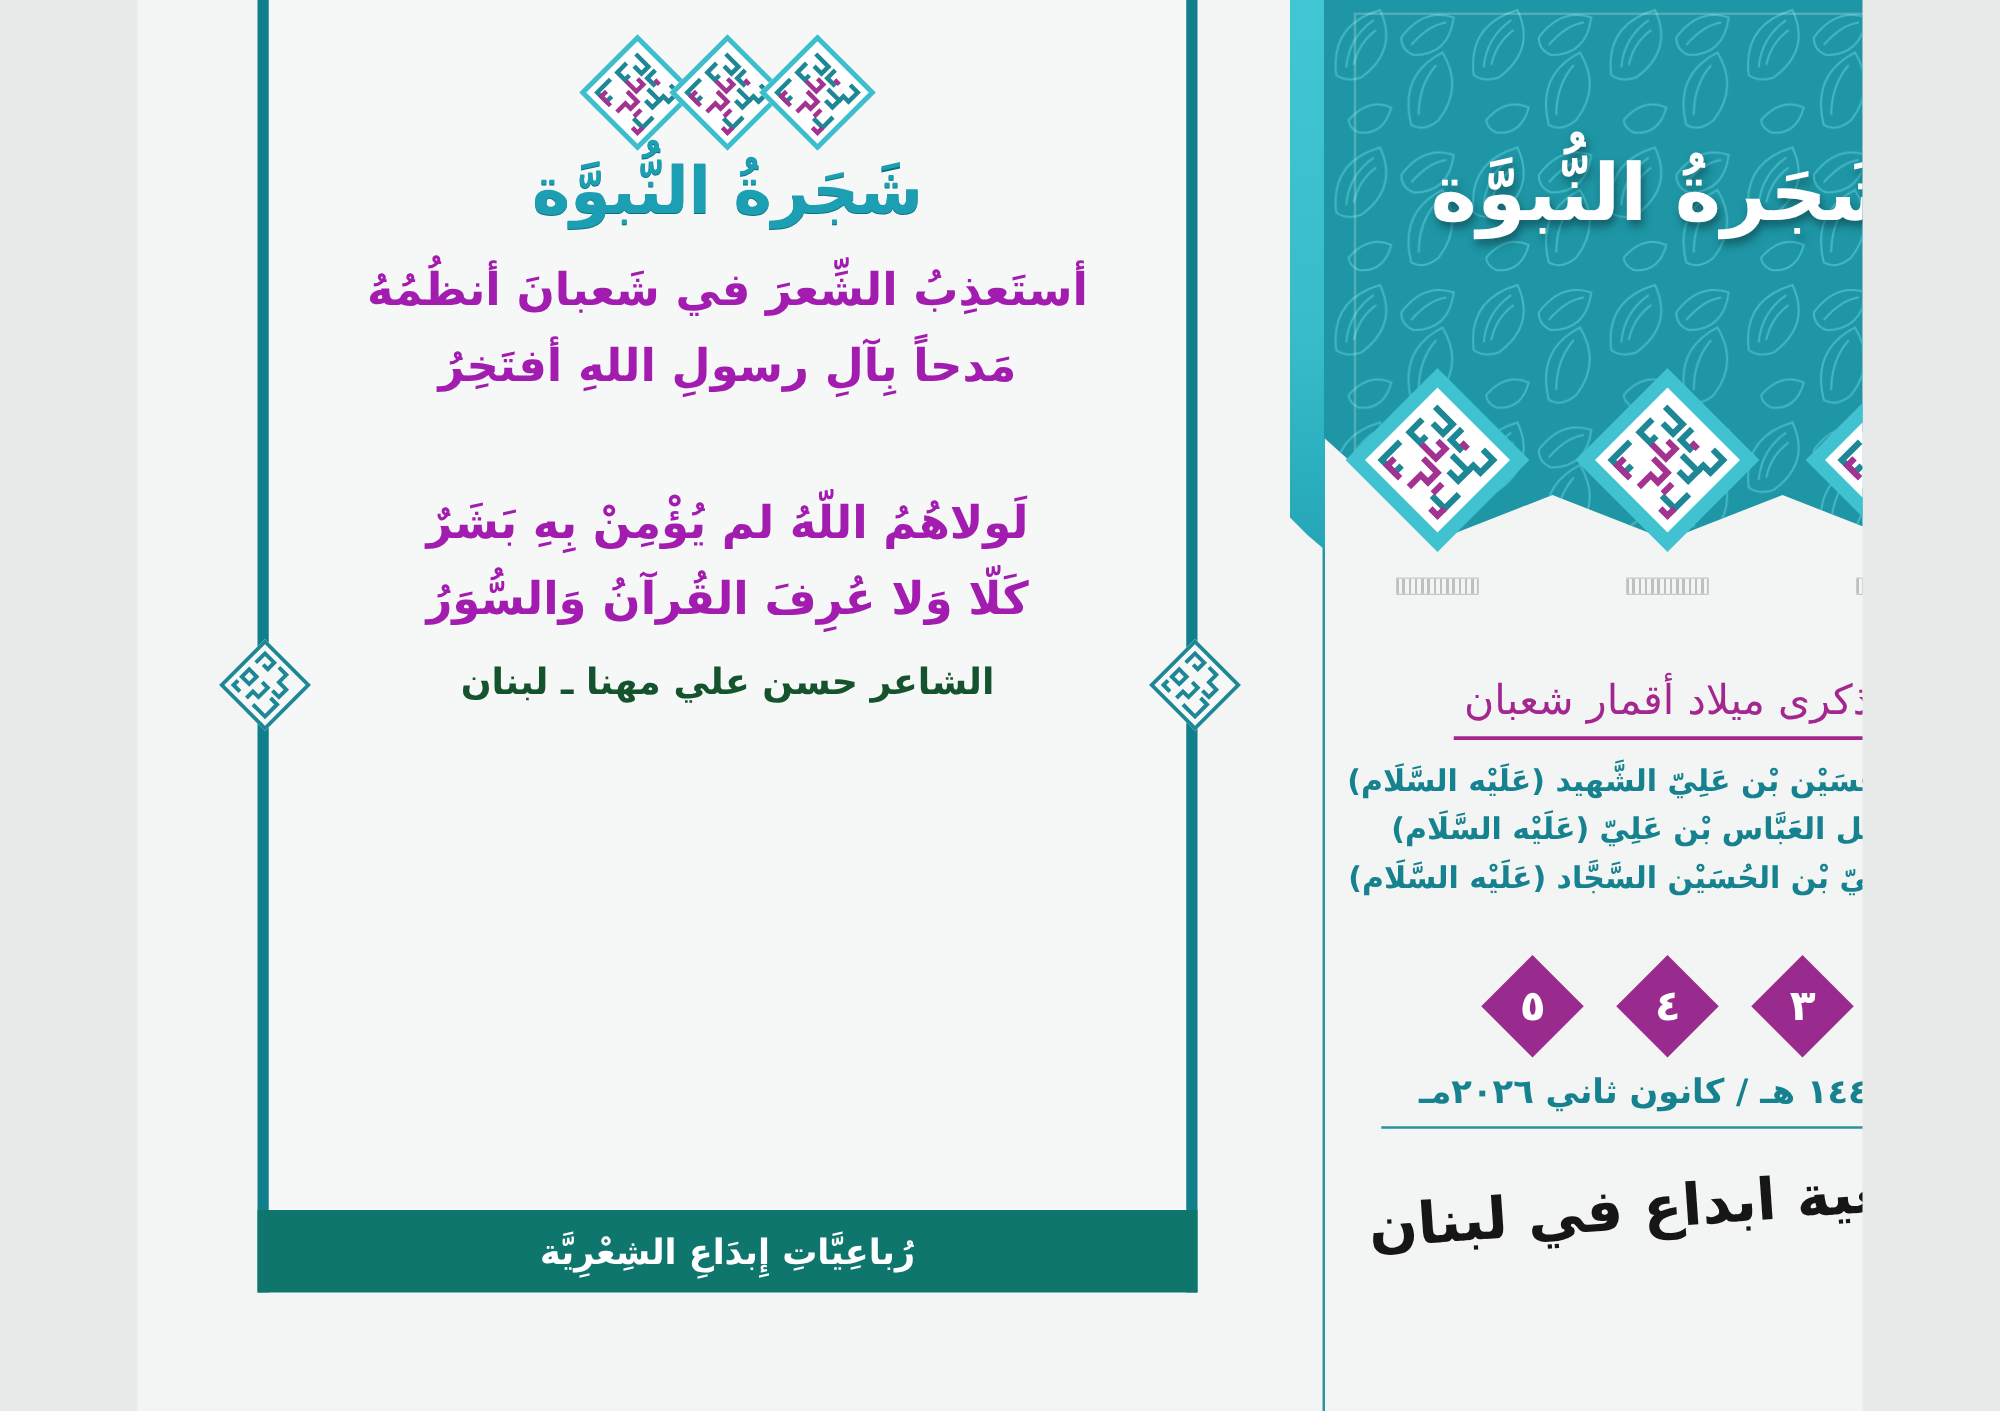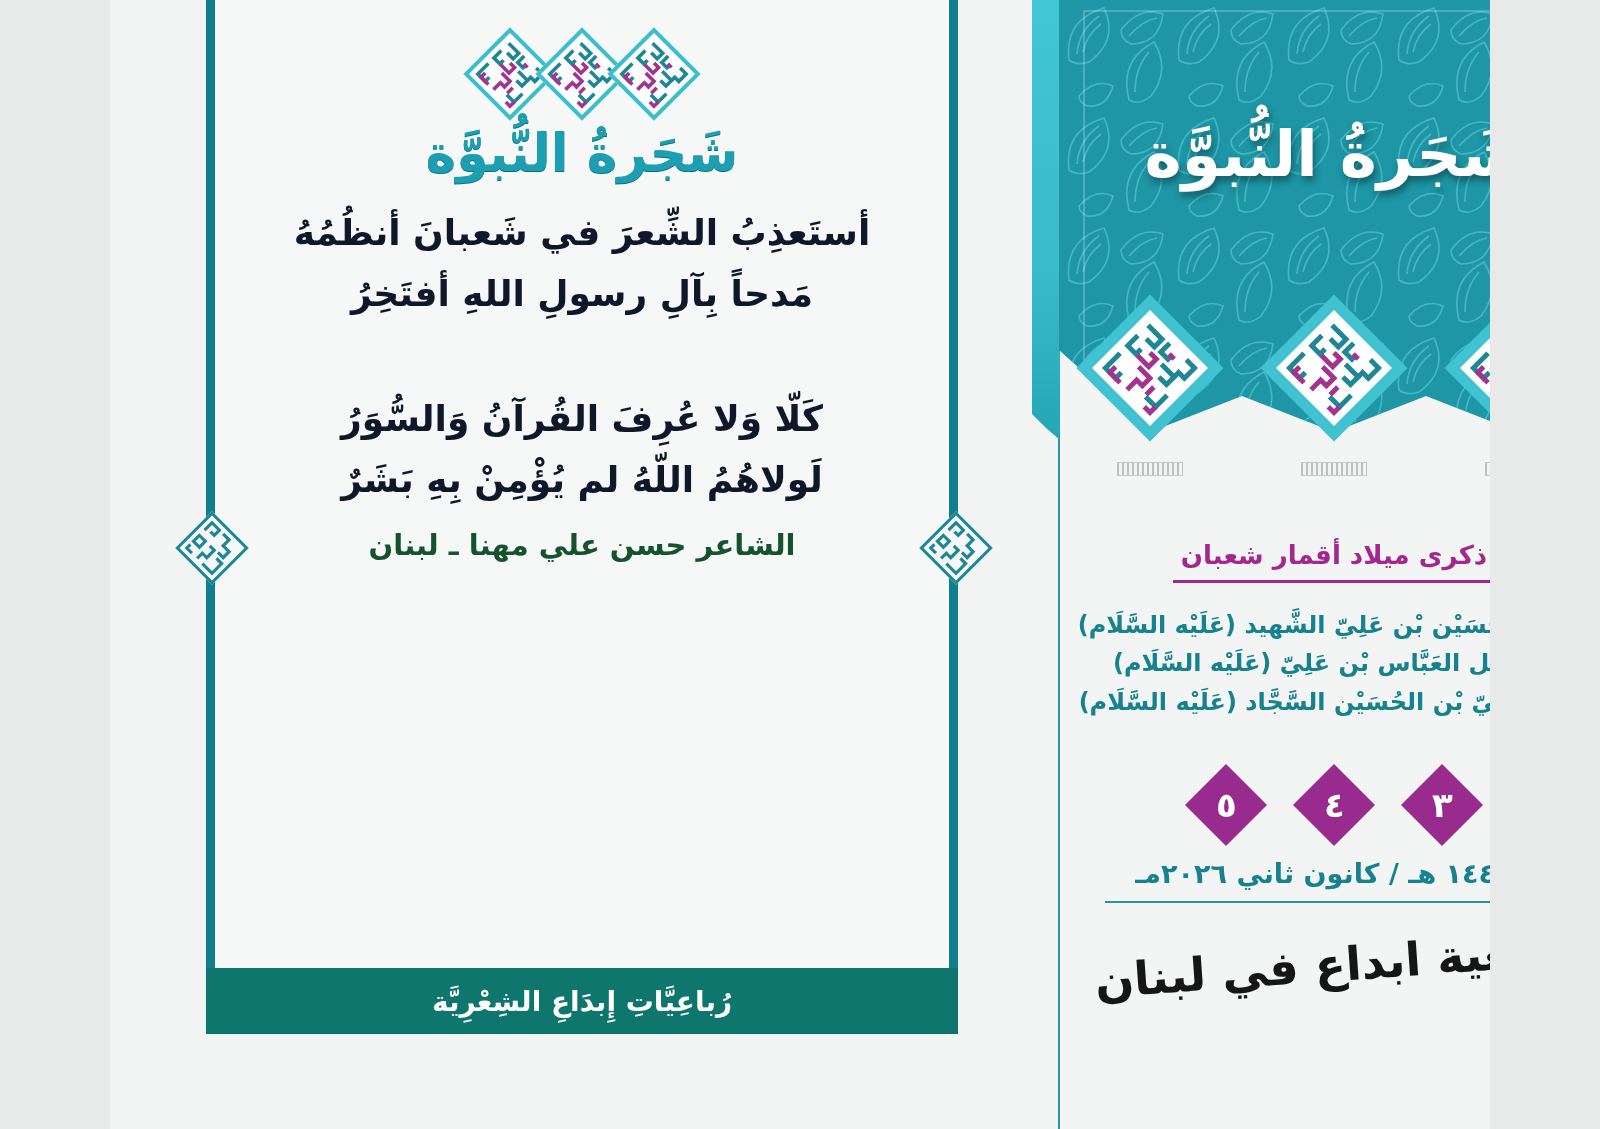--- a/index.html
+++ b/index.html
@@ -21,21 +21,21 @@
     width:52px; height:52px; transform:rotate(45deg);
     background:#ffffff; border:4px solid #3dbecd; padding:3px; flex:0 0 auto;
   }
   .kd-sm svg, .kd-mini svg, .kd-big-in svg { display:block; width:100%; height:100%; }
   .card-title {
     margin-top:6px; font-size:52px; font-weight:bold; color:#1d9fb3;
     line-height:1.3; letter-spacing:1px;
     text-shadow:0 1px 0 #0d6f7e;
     direction:rtl;
   }
-  .verse { direction:rtl; color:#0f172a; font-weight:bold; font-size:36px; line-height:1.7; }
+  .verse { direction:rtl; color:#a21caf; font-weight:bold; font-size:36px; line-height:1.7; }
   .v1 { margin-top:14px; }
   .v2 { margin-top:44px; }
   .v3 { margin-top:44px; }
   .v4 { margin-top:64px; }
   .poet { margin-top:18px; direction:rtl; color:#14532d; font-weight:bold; font-size:29px; }
   .card-footer {
     position:absolute; left:-9px; right:-9px; bottom:0; height:66px;
     background:#0f766e; color:#ffffff; display:flex; align-items:center; justify-content:center;
     font-size:28px; font-weight:bold; direction:rtl;
   }
@@ -87,21 +87,21 @@
 
   .stamp {
     position:absolute; top:462px; width:66px; height:12px; z-index:4; opacity:.85;
     border-top:1px solid #bec2c2; border-bottom:1px solid #bec2c2;
     background:repeating-linear-gradient(90deg,#b3b7b7 0 2px, transparent 2px 5px);
   }
   .stamp.s1 { left:1007px; } .stamp.s2 { left:1191px; } .stamp.s3 { left:1375px; }
 
   .rp-heading { position:absolute; left:949px; top:540px; width:550px; text-align:center; z-index:4; direction:rtl; }
   .rp-heading span {
-    display:inline-block; color:#a3278f; font-size:26px; font-weight:bold;
+    display:inline-block; color:#a3278f; font-size:33px; font-weight:normal;
     border-bottom:3px solid #a2278e; padding:0 8px 10px;
   }
   .rp-imams {
     position:absolute; left:960px; top:606px; width:528px; z-index:4;
     direction:rtl; text-align:right; color:#16828f; font-weight:bold;
     font-size:24px; line-height:1.6;
   }
   .rp-days {
     position:absolute; left:949px; top:764px; width:550px; z-index:4;
     display:flex; justify-content:center; gap:26px; direction:rtl;
@@ -181,22 +181,22 @@
           </svg>
         </div>
     </div>
     <div class="card-title">شَجَرةُ النُّبوَّة</div>
 
     <div class="verse v1">
       <div>أستَعذِبُ الشِّعرَ في شَعبانَ أنظُمُهُ</div>
       <div>مَدحاً بِآلِ رسولِ اللهِ أفتَخِرُ</div>
     </div>
     <div class="verse v4">
+      <div>لَولاهُمُ اللّهُ لم يُؤْمِنْ بِهِ بَشَرٌ</div>
       <div>كَلّا وَلا عُرِفَ القُرآنُ وَالسُّوَرُ</div>
-      <div>لَولاهُمُ اللّهُ لم يُؤْمِنْ بِهِ بَشَرٌ</div>
     </div>
 
     <div class="poet">الشاعر حسن علي مهنا ـ لبنان</div>
 
     <div class="card-footer">
       <span>رُباعِيَّاتِ إِبدَاعِ الشِعْرِيَّة</span>
     </div>
   </div>
 
   <div class="kd-mini left">

